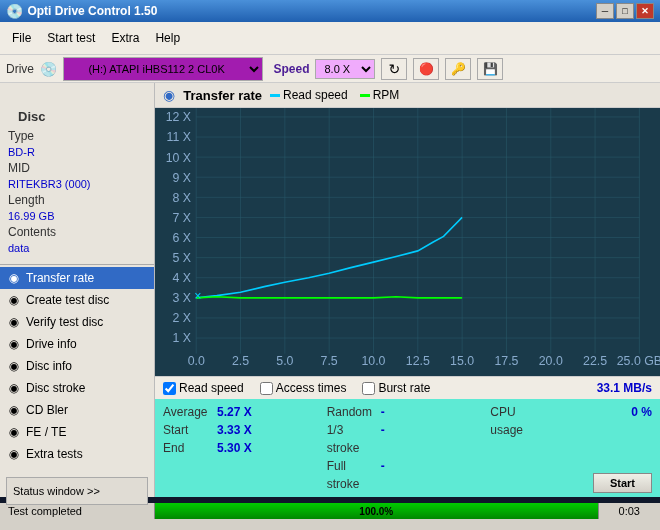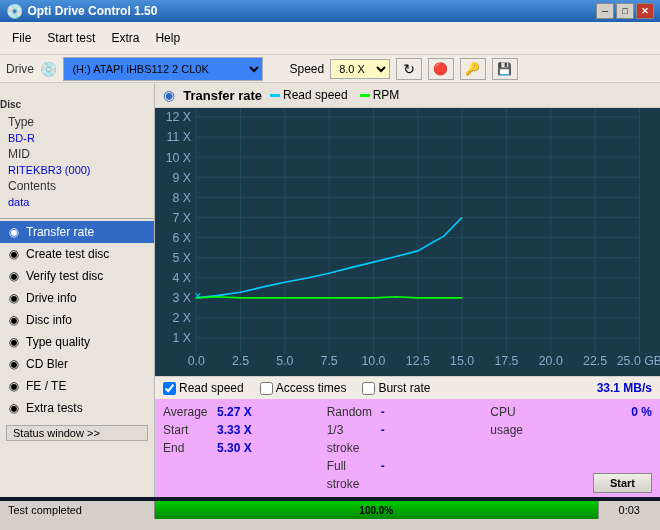--- a/index.html
+++ b/index.html
@@ -46,30 +46,30 @@
       display: flex;
       align-items: center;
       padding: 0 6px;
       gap: 6px;
       border-bottom: 1px solid #ccc;
     }
     .drive-label { font-weight: normal; color: #333; }
     .drive-select {
       height: 24px;
       border: 1px solid #aaa;
-      background: #3b82f6;
-      padding: 0 4px;
+      background: #a21caf;
+      padding: 0 20px;
       font-size: 11px;
       min-width: 200px;
     }
-    .speed-label { font-weight: normal; color: #000000; margin-left: 20px; }
+    .speed-label { font-weight: bold; color: #4c1d95; margin-left: 4px; }
     .speed-select {
       height: 20px;
       border: 1px solid #aaa;
-      background: #fef9c3;
+      background: #f0abfc;
       padding: 0 4px;
       font-size: 11px;
       width: 60px;
     }
     .icon-btn {
       width: 26px; height: 22px; background: #f0ece4;
       border: 1px solid #aaa; cursor: pointer;
       display: flex; align-items: center; justify-content: center;
       font-size: 14px;
     }
@@ -82,25 +82,25 @@
 
     
     .sidebar {
       width: 155px;
       background: #e8e4dc;
       border-right: 1px solid #bbb;
       padding: 4px 0;
       flex-shrink: 0;
     }
     .sidebar-section {
-      padding: 2px 0;
+      padding: 2px 18px;
       font-weight: bold;
       color: #333;
-      font-size: 10px;
-      margin-top: 10px;
+      font-size: 13px;
+      margin-top: 20px;
     }
     .disc-info-block {
       padding: 2px 8px 6px 8px;
     }
     .disc-info-row {
       display: flex;
       justify-content: space-between;
       font-size: 11px;
       line-height: 16px;
       flex-direction: column;
@@ -117,24 +117,24 @@
       gap: 4px;
     }
     .sidebar-item.active { background: #316ac5; color: white; }
     .sidebar-item .item-icon {
       width: 16px; height: 16px;
       display: flex; align-items: center; justify-content: center;
       font-size: 12px; flex-shrink: 0;
     }
     .sidebar-item.active .item-icon { color: white; }
     .status-btn {
-      margin: 6px 6px 0 6px;
+      margin: 12px 6px 0 6px;
       background: #e0dcd4;
       border: 1px solid #aaa;
-      padding: 1px 6px;
+      padding: 7px 6px;
       cursor: pointer;
       font-size: 11px;
       display: flex;
       align-items: center;
       justify-content: space-between;
       width: calc(100% - 12px);
     }
 
     
     .graph-area {
@@ -189,21 +189,21 @@
       font-size: 11px;
     }
     .checkbox-item { display: flex; align-items: center; gap: 3px; cursor: pointer; }
     .burst-value { color: #0000cc; font-weight: bold; margin-left: auto; }
 
     
     .stats-grid {
       display: grid;
       grid-template-columns: 1fr 1fr 1fr;
       padding: 4px 8px;
-      background: #f0abfc;
+      background: #5eead4;
       gap: 2px;
       font-size: 11px;
     }
     .stat-row { display: flex; gap: 4px; line-height: 18px; }
     .stat-label { color: #333; width: 50px; }
     .stat-value { color: #0000cc; font-weight: bold; }
 
     
     .start-btn {
       background: linear-gradient(to bottom, #f0f0e8, #d4d0c8);
@@ -211,21 +211,21 @@
       padding: 3px 16px;
       cursor: pointer;
       font-size: 11px;
       font-weight: bold;
     }
 
     
     .status-bar {
       height: 22px;
       background: #d4d0c8;
-      border-top: 4px solid #0f172a;
+      border-top: 6px solid #0f172a;
       display: flex;
       align-items: center;
       padding: 0;
     }
     .status-text {
       padding: 0 8px;
       font-size: 11px;
       color: #000;
       border-right: 1px solid #888;
       height: 100%;
@@ -308,20 +308,24 @@
     <div class="disc-info-block">
       <div class="disc-info-row">
         <span class="disc-info-label">Type</span>
         <span class="disc-info-value">BD-R</span>
       </div>
       <div class="disc-info-row">
         <span class="disc-info-label">MID</span>
         <span class="disc-info-value">RITEKBR3 (000)</span>
       </div>
       <div class="disc-info-row">
+        <span class="disc-info-label">Length</span>
+        <span class="disc-info-value">16.99 GB</span>
+      </div>
+      <div class="disc-info-row">
         <span class="disc-info-label">Contents</span>
         <span class="disc-info-value">data</span>
       </div>
     </div>
     <hr class="divider-line">
     <div class="sidebar-item active">
       <span class="item-icon">◉</span>
       <span>Transfer rate</span>
     </div>
     <div class="sidebar-item">
@@ -335,21 +339,21 @@
     <div class="sidebar-item">
       <span class="item-icon">◉</span>
       <span>Drive info</span>
     </div>
     <div class="sidebar-item">
       <span class="item-icon">◉</span>
       <span>Disc info</span>
     </div>
     <div class="sidebar-item">
       <span class="item-icon">◉</span>
-      <span>Type quality</span>
+      <span>Disc stroke</span>
     </div>
     <div class="sidebar-item">
       <span class="item-icon">◉</span>
       <span>CD Bler</span>
     </div>
     <div class="sidebar-item">
       <span class="item-icon">◉</span>
       <span>FE / TE</span>
     </div>
     <div class="sidebar-item">

